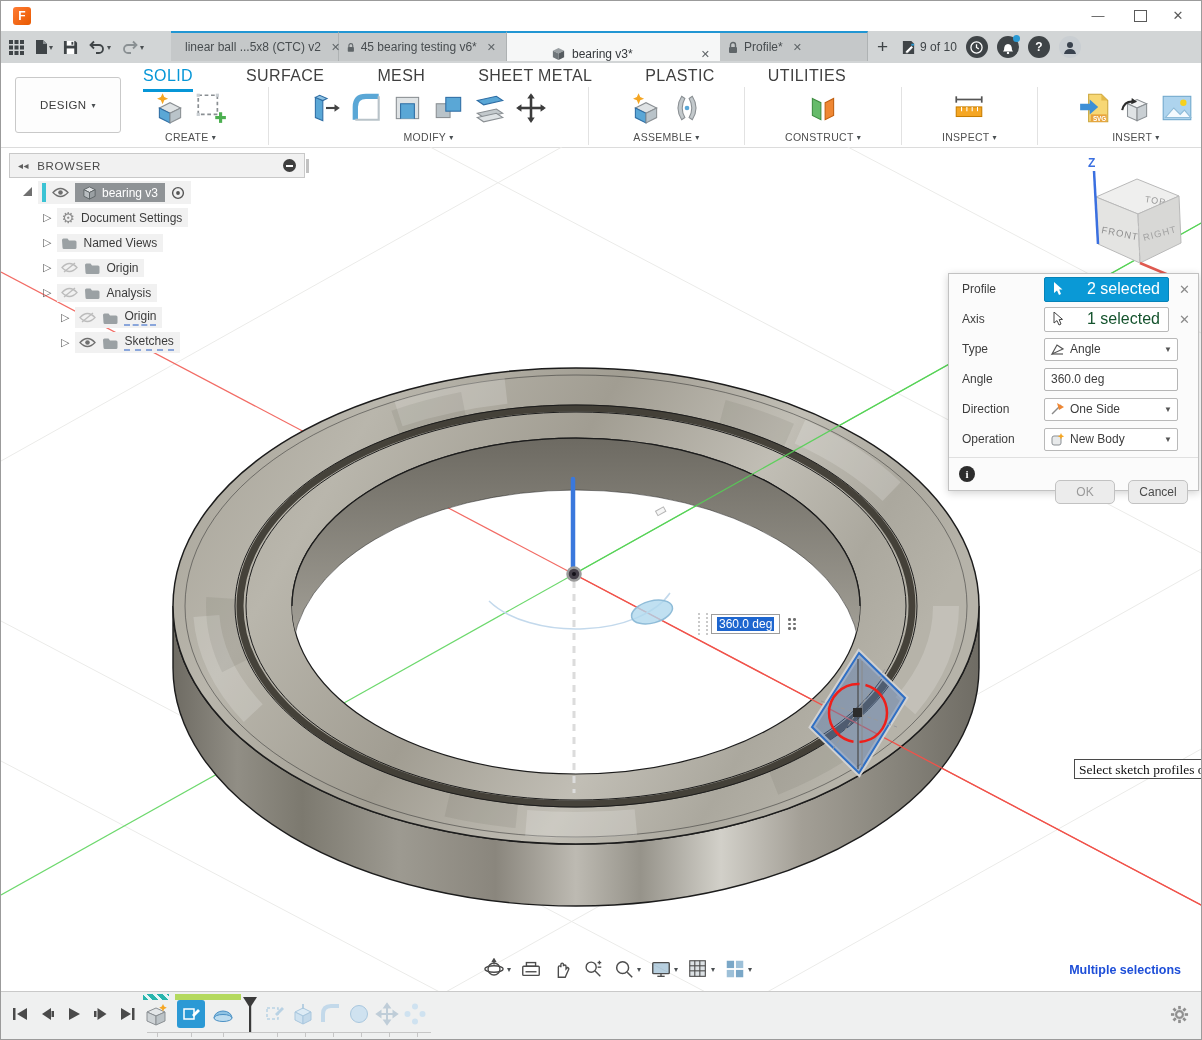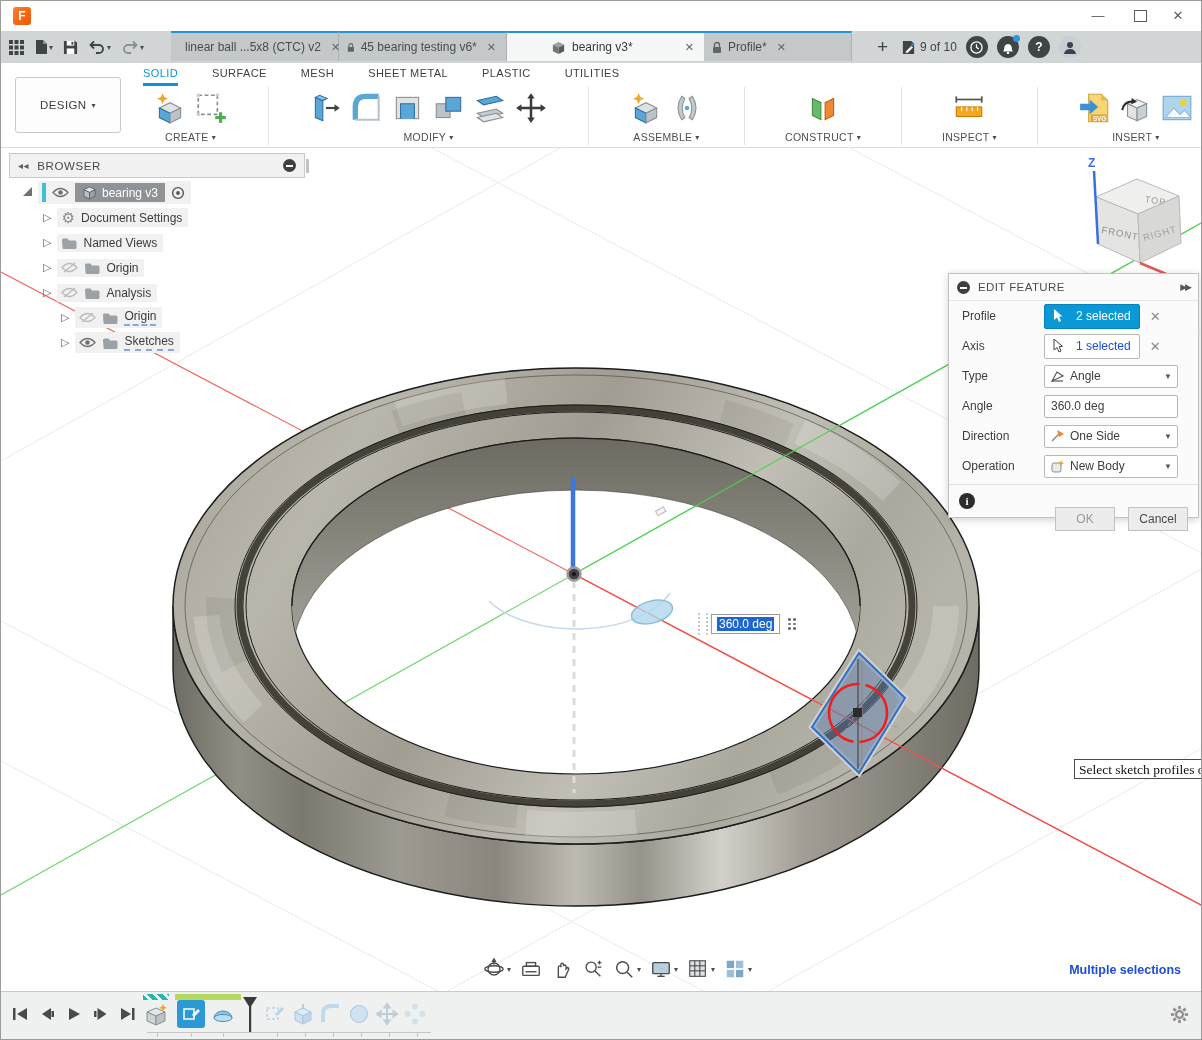--- a/index.html
+++ b/index.html
@@ -27,21 +27,21 @@
 .doc-tab .x{color:#5f6568;font-size:11px;padding:0 2px;}
 .tabright{position:absolute;top:0;height:32px;display:flex;align-items:center;gap:9px;color:#3f4447;left:872px;}
 .circ{width:22px;height:22px;border-radius:50%;display:flex;align-items:center;justify-content:center;}
 .circ.dark{background:#3f4447;color:#fff;font-size:12px;font-weight:bold;}
 .plusbtn{font-size:19px;color:#3f4447;padding:0 4px;}
 .doccount{font-size:12px;display:flex;align-items:center;gap:4px;}
 
 .ribbon{position:absolute;left:0;top:62px;width:1202px;height:84px;background:#fff;border-bottom:1px solid #dcdcdc;}
 .designbtn{position:absolute;left:14px;top:14px;width:104px;height:54px;border:1px solid #c9c9c9;border-radius:3px;
   background:#fdfdfd;font-size:11.5px;color:#3c3c3c;display:flex;align-items:center;justify-content:center;gap:5px;letter-spacing:.4px;}
-.rtabs{position:absolute;left:142px;top:4px;display:flex;gap:34px;font-size:11px;color:#3f3f3f;letter-spacing:.4px;}
+.rtabs{position:absolute;left:142px;top:4px;display:flex;gap:53px;font-size:16px;color:#3f3f3f;letter-spacing:.4px;}
 .rtab{padding-bottom:4px;border-bottom:3px solid transparent;}
 .rtab.active{color:#0696d7;border-bottom-color:#0696d7;}
 .rgroups{position:absolute;left:140px;top:24px;display:flex;align-items:flex-start;gap:28px;}
 .rgroup{display:flex;flex-direction:column;align-items:center;padding:0 12px;}
 .ricons{display:flex;align-items:center;gap:7px;height:42px;}
 .rlabel{font-size:10.5px;color:#4f4f4f;letter-spacing:.3px;margin-top:2px;display:flex;gap:3px;align-items:center;}
 .rsep{width:1px;background:#e2e2e2;height:58px;align-self:center;}
 
 .browser{position:absolute;left:8px;top:152px;width:296px;z-index:6;}
 .phead{height:25px;background:#f1f1f1;border:1px solid #c8c8c8;display:flex;align-items:center;
@@ -61,34 +61,34 @@
 .bar{width:4px;height:19px;}
 .dashedu{border-bottom:2px dashed #8aa6db;padding-bottom:1px;}
 .gear-g{font-size:15px;color:#8d8d8d;line-height:1;}
 
 .dialog{position:absolute;left:947px;top:272px;width:249px;background:#fbfbfb;border:1px solid #c2c2c2;
   box-shadow:0 2px 8px rgba(0,0,0,.18);z-index:8;font-size:12px;color:#3d3d3d;}
 .dhead{height:26px;display:flex;align-items:center;padding:0 8px;border-bottom:1px solid #e6e6e6;
   color:#4b4b4b;letter-spacing:.4px;font-size:11.5px;}
 .dhead .ff{margin-left:auto;color:#555;font-size:9px;letter-spacing:-2px;}
 .drow{height:30px;display:grid;grid-template-columns:82px 1fr;align-items:center;padding-left:13px;}
-.selbtn{display:inline-flex;align-items:center;gap:12px;height:23px;padding:0 8px;border-radius:2px;font-size:12px;}
+.selbtn{display:inline-flex;align-items:center;gap:23px;height:23px;padding:0 8px;border-radius:2px;font-size:16px;}
 .selbtn.blue{background:#0a99d6;color:#fff;border:1px solid #0683b8;}
-.selbtn.white{background:#fff;color:#1d4ed8;border:1px solid #b9b9b9;}
+.selbtn.white{background:#fff;color:#14532d;border:1px solid #b9b9b9;}
 .clearx{color:#8a8a8a;font-size:13px;margin-left:10px;}
 .drop{display:inline-flex;align-items:center;width:134px;height:23px;border:1px solid #b9b9b9;background:#fff;
   border-radius:2px;padding:0 5px;box-sizing:border-box;gap:5px;}
 .drop .dlbl{flex:1;}
 .drop .dcaret{font-size:8px;color:#555;}
 .ainput{width:134px;height:23px;border:1px solid #b5b5b5;border-radius:2px;font-size:12px;
   padding:0 6px;box-sizing:border-box;font-family:"Liberation Sans",sans-serif;color:#3d3d3d;background:#fff;}
 .dfoot{height:32px;border-top:1px solid #e0e0e0;display:flex;align-items:center;padding:0 10px;gap:13px;margin-top:3px;}
 .infoi{width:16px;height:16px;border-radius:50%;background:#2d2d2d;color:#fff;font-size:11px;font-weight:bold;
   font-family:"Liberation Serif",serif;display:flex;align-items:center;justify-content:center;}
-.dbtn{width:58px;height:22px;background:#ececec;border:1px solid #c2c2c2;border-radius:0;
+.dbtn{width:58px;height:22px;background:#ececec;border:1px solid #c2c2c2;border-radius:5px;
   text-align:center;line-height:22px;font-size:12px;margin-top:36px;}
 .dbtn.ok{color:#9a9a9a;margin-left:auto;}
 .dbtn.cancel{color:#4a4a4a;}
 
 .floatinput{position:absolute;left:697px;top:612px;display:flex;align-items:center;z-index:4;}
 .fnub{width:6px;height:22px;border-left:2px dotted #c9c9c9;border-right:2px dotted #c9c9c9;margin-right:3px;}
 .fbox{border:1px solid #9c9c9c;background:#fff;padding:2px 5px;font-size:12px;}
 .fbox .sel{background:#1e66cf;color:#fff;padding:0 2px;}
 .fhandle{display:grid;grid-template-columns:3px 3px;grid-gap:2px;margin-left:8px;}
 .fhandle i{width:2.5px;height:2.5px;border-radius:50%;background:#6f6f6f;}
@@ -329,25 +329,20 @@
           <path d="M1 3 q0-1.5 1.5-1.5 h4 l1.5 2 h6 q1.5 0 1.5 1.5 v5.5 q0 1.5 -1.5 1.5 h-11 q-1.5 0 -1.5-1.5z" fill="#9ba1a4"></path>
             </svg>
         <span class="dashedu">Sketches</span>
           </span>
     </div>
   </div>
 </div>
 
 
 <div class="dialog">
-  <div class="dhead">
-    <span class="cminus" style="margin-right:8px;"></span>
-    <span>EDIT FEATURE</span>
-    <span class="ff">▶▶</span>
-  </div>
   <div class="drow">
     <span>Profile</span>
     <span style="display:flex;align-items:center;">
       <span class="selbtn blue">
         <svg width="11" height="14" viewBox="0 0 11 14">
           <path d="M1 0 L1 11 L4 8.6 L6 13 L8 12 L6.2 7.6 L9.5 7.4 Z" fill="#fff"></path>
             </svg>
         <span>2 selected</span>
       </span>
       <span class="clearx">✕</span>
@@ -538,21 +533,21 @@
       <span class="x">✕</span>
     </div>
     <div class="doc-tab" style="width:168px;">
       <svg width="10" height="13" viewBox="0 0 10 13">
         <rect x="1" y="6" width="8" height="6" rx="1" fill="#5f6568"></rect>
         <path d="M2.5 6 V4 a2.5 2.5 0 0 1 5 0 V6" fill="none" stroke="#5f6568" stroke-width="1.4"></path>
           </svg>
       <span class="lbl">45 bearing testing v6*</span>
       <span class="x">✕</span>
     </div>
-    <div class="doc-tab active" style="width:197px;">
+    <div class="doc-tab active" style="width:213px;align-items:flex-end;">
       <span style="width:36px;"></span>
       <svg width="15" height="15" viewBox="0 0 16 16">
         <polygon points="2,5 8,2 14,5 8,8" fill="#9aa0a3"></polygon>
             <polygon points="2,5 8,8 8,15 2,12" fill="#6f767a"></polygon>
         <polygon points="8,8 14,5 14,12 8,15" fill="#565c60"></polygon>
           </svg>
       <span class="lbl">bearing v3*</span>
       <span style="flex:1;"></span>
       <span class="x">✕</span>
     </div>

